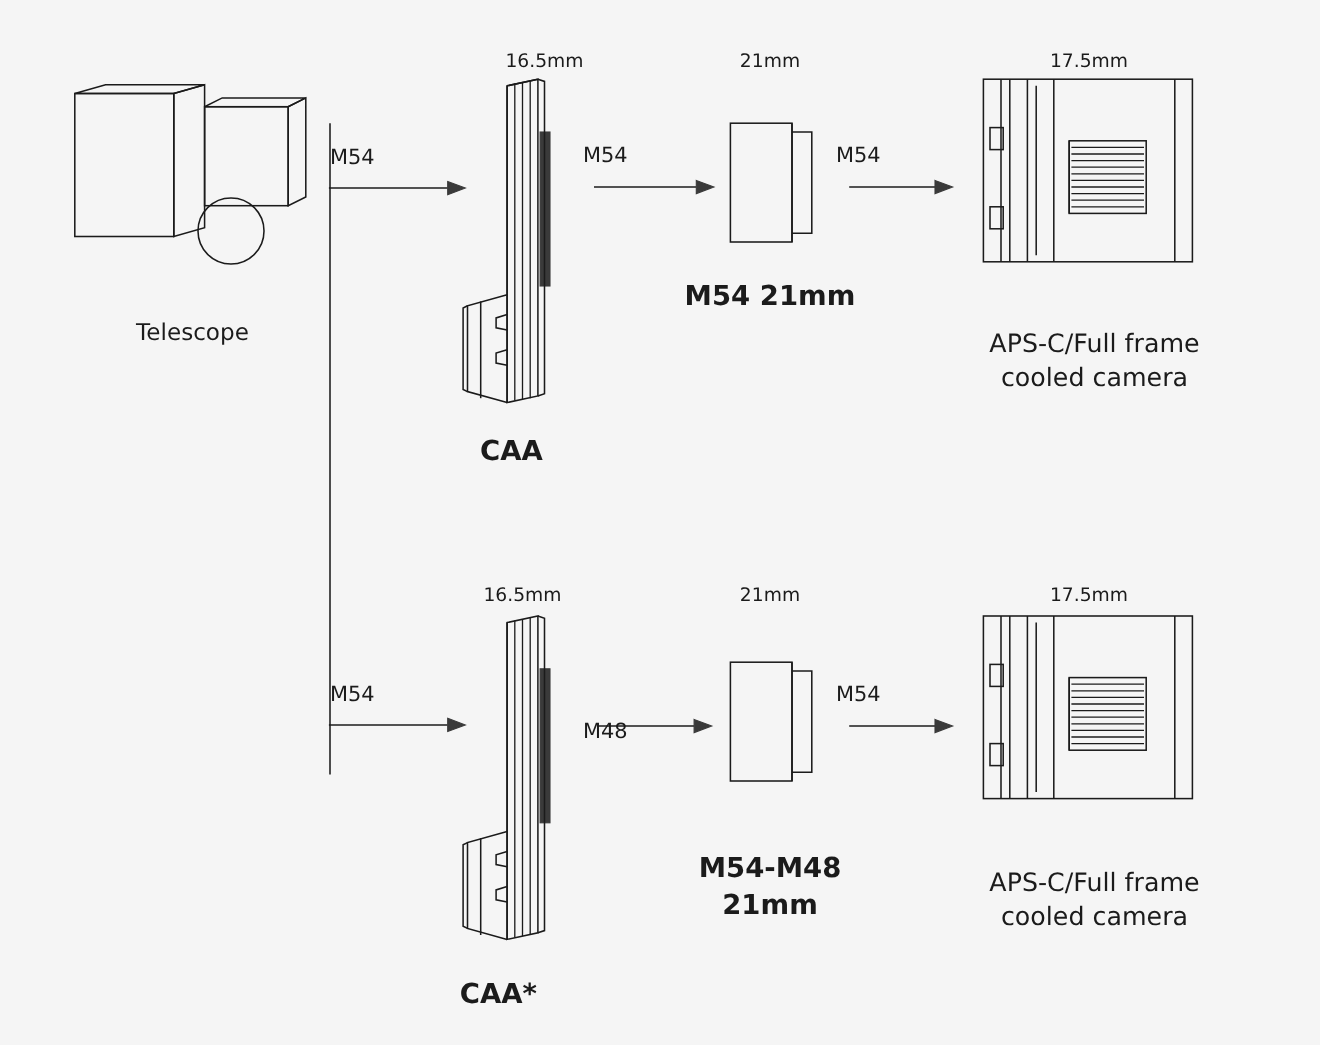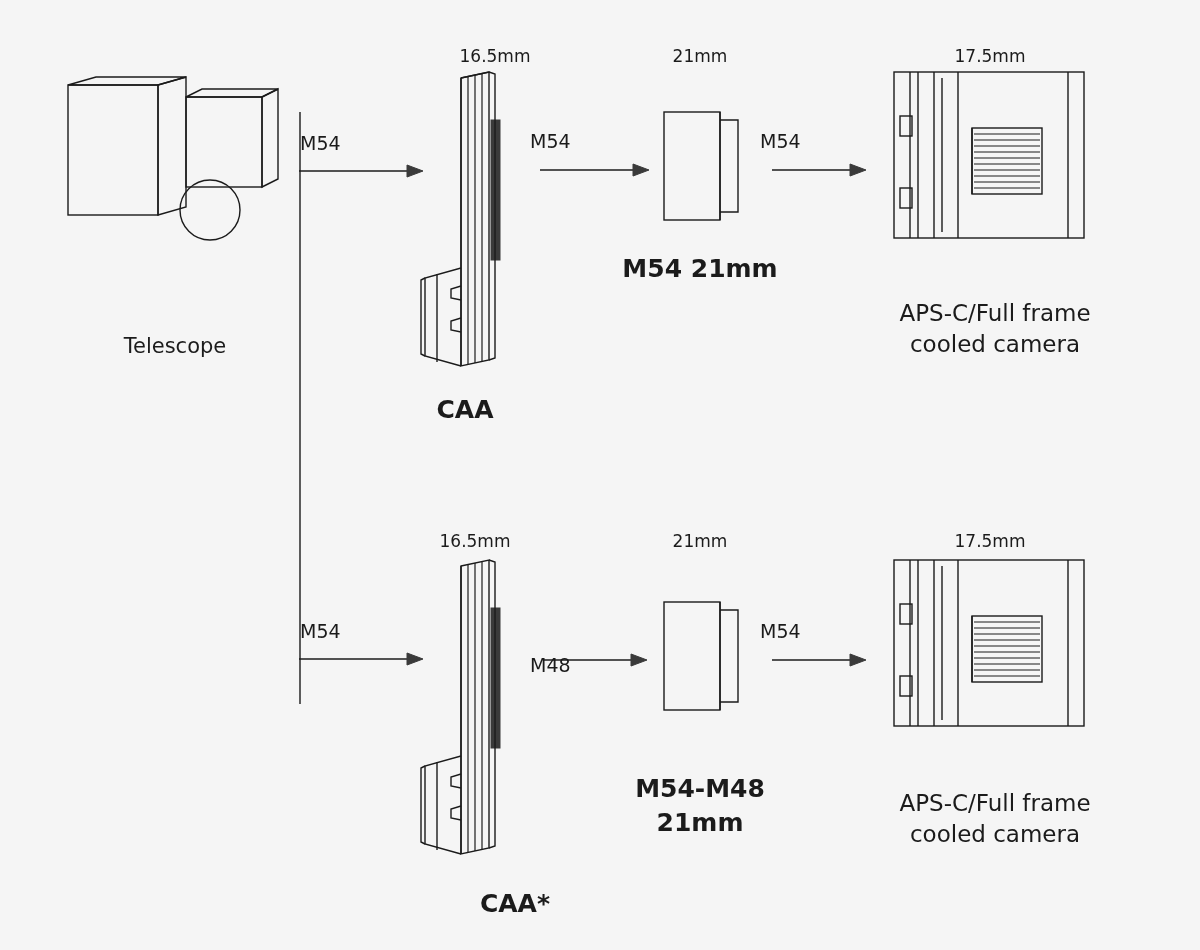--- a/index.html
+++ b/index.html
@@ -59,21 +59,21 @@
     <svg width="230" height="180" viewBox="0 0 230 180">
       <rect class="ln" x="8" y="10" width="90" height="130"></rect>
       <path class="ln" d="M8 10 L36 2 L126 2 L98 10 Z"></path>
       <path class="ln" d="M98 10 L126 2 L126 132 L98 140 Z"></path>
       <rect class="ln" x="126" y="22" width="76" height="90"></rect>
       <path class="ln" d="M126 22 L142 14 L218 14 L202 22 Z"></path>
       <path class="ln" d="M202 22 L218 14 L218 104 L202 112 Z"></path>
       <circle class="ln" cx="150" cy="135" r="30"></circle>
     </svg>
   </div>
-  <div class="abs label" style="left:60px; top:288px; width:230px;margin-top:44px;">Telescope</div>
+  <div class="abs label" style="left:60px; top:288px; width:230px;">Telescope</div>
 
   <div class="abs" style="left:298px; top:112px;">
     <svg width="4" height="592" viewBox="0 0 4 592">
       <line class="ln" x1="2" y1="0" x2="2" y2="592"></line>
     </svg>
   </div>
 
   <div class="abs arrow-label" style="left:300px; top:132px; width:120px;">M54</div>
   <div class="abs" style="left:299px; top:163px;">
     <svg width="125" height="16" viewBox="0 0 125 16">
@@ -182,21 +182,21 @@
       <line class="ln-thin" x1="67" y1="1" x2="67" y2="290"></line>
       <rect class="fill-dark" x="76" y="48" width="9" height="140"></rect>
       <path class="ln" d="M74 0 L80 2 L80 286 L74 288"></path>
       <path class="ln" d="M46 196 L10 206 L10 284 L46 294"></path>
       <path class="ln" d="M10 206 L6 208 L6 282 L10 284"></path>
       <path class="ln" d="M22 202 L22 290"></path>
       <path class="ln" d="M46 214 L36 217 L36 226 L46 228"></path>
       <path class="ln" d="M46 246 L36 249 L36 258 L46 260"></path>
     </svg>
   </div>
-  <div class="abs big-label" style="left:380px; top:887px; width:170px;text-align:right;">CAA*</div>
+  <div class="abs big-label" style="left:368px; top:887px; width:170px;">CAA*</div>
 
   <div class="abs arrow-label" style="left:530px; top:654px; width:120px;">M48</div>
   <div class="abs" style="left:543px; top:652px;">
     <svg width="105" height="16" viewBox="0 0 105 16">
       <line class="ln" x1="0" y1="8" x2="88" y2="8"></line>
       <path class="fill-dark" d="M88 2 L104 8 L88 14 Z"></path>
     </svg>
   </div>
 
   <div class="abs dim" style="left:620px; top:531px; width:160px;">21mm</div>

